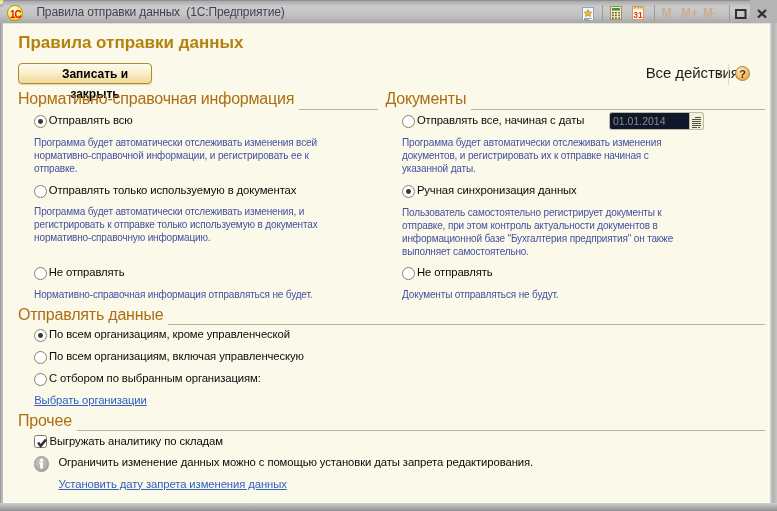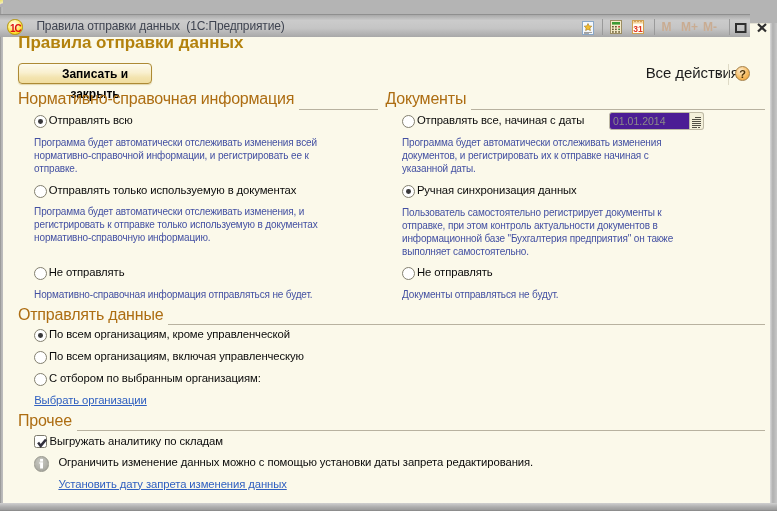--- a/index.html
+++ b/index.html
@@ -1,20 +1,20 @@
 <!DOCTYPE html>
 <html><head>
 <meta charset="utf-8">
 <style>
 * { margin:0; padding:0; box-sizing:border-box; }
 html,body { width:777px; height:511px; overflow:hidden; }
 body { font-family:"Liberation Sans", sans-serif; position:relative;
   background:linear-gradient(90deg,#8f8f8f 0,#c2c2c2 2px,#b4b4b4 3px);
   }
-.titlebar { position:absolute; left:0; top:14px; width:750px; height:23px;
+.titlebar { position:absolute; left:0; top:0; width:750px; height:23px;
   background:linear-gradient(#a9a9a9 0,#cbcbcb 25%,#c5c5c5 60%,#a8a8a8 100%);
   border-top:1px solid #8f8f8f; }
 .rightborder { position:absolute; top:23px; right:0; width:7px; height:488px;
   background:linear-gradient(90deg,#d9d9d9 0,#b0b0b0 40%,#c7c7c7 100%); }
 .bottomborder { position:absolute; left:0; bottom:0; width:777px; height:8px;
   background:linear-gradient(#d0d0d0 0,#adadad 50%,#9a9a9a 90%,#777 100%); }
 .content { position:absolute; left:3px; top:23px; width:767px; height:480px;
   background:#fbf9ea; border-top:1px solid #e4e2d4; }
 
 
@@ -53,21 +53,21 @@
 .radio { position:absolute; width:13px; height:13px; border-radius:50%;
   background:#fff; border:1px solid #83806f; }
 .radio.sel::after { content:""; position:absolute; left:3.1px; top:3.1px; width:4.8px; height:4.8px;
   border-radius:50%; background:#38383a; }
 .lbl { position:absolute; font-size:11.3px; line-height:15px; color:#0a0a0a; letter-spacing:-0.1px; }
 .desc { position:absolute; font-size:10px; color:#4350a2; line-height:13px; letter-spacing:-0.15px; }
 .link { position:absolute; font-size:11.3px; line-height:15px; color:#3060c0; text-decoration:underline; letter-spacing:-0.1px; }
 
 
 .datefield { position:absolute; left:608.5px; top:111.8px; width:81.5px; height:17.8px;
-  background:#4c1d95; border:1px solid #bdb9a4; border-radius:3px 0 0 3px;
+  background:#0f172a; border:1px solid #bdb9a4; border-radius:3px 0 0 3px;
   font-size:10.5px; color:#8c8c88; padding-left:3.5px; line-height:16px; }
 .datebtn { position:absolute; left:690px; top:111.8px; width:14px; height:17.8px;
   background:#f3f0da; border:1px solid #bdb9a4; border-left:none; border-radius:0 3px 3px 0; }
 
 
 .checkbox { position:absolute; left:34px; top:435px; width:13px; height:13px;
   background:#fff; border:1px solid #7c7a6c; border-radius:2.5px; }
 .checkbox svg { position:absolute; left:0.5px; top:0.5px; }
 
 .infoicon { position:absolute; left:33.6px; top:456px; width:15.5px; height:15.5px; border-radius:50%;

